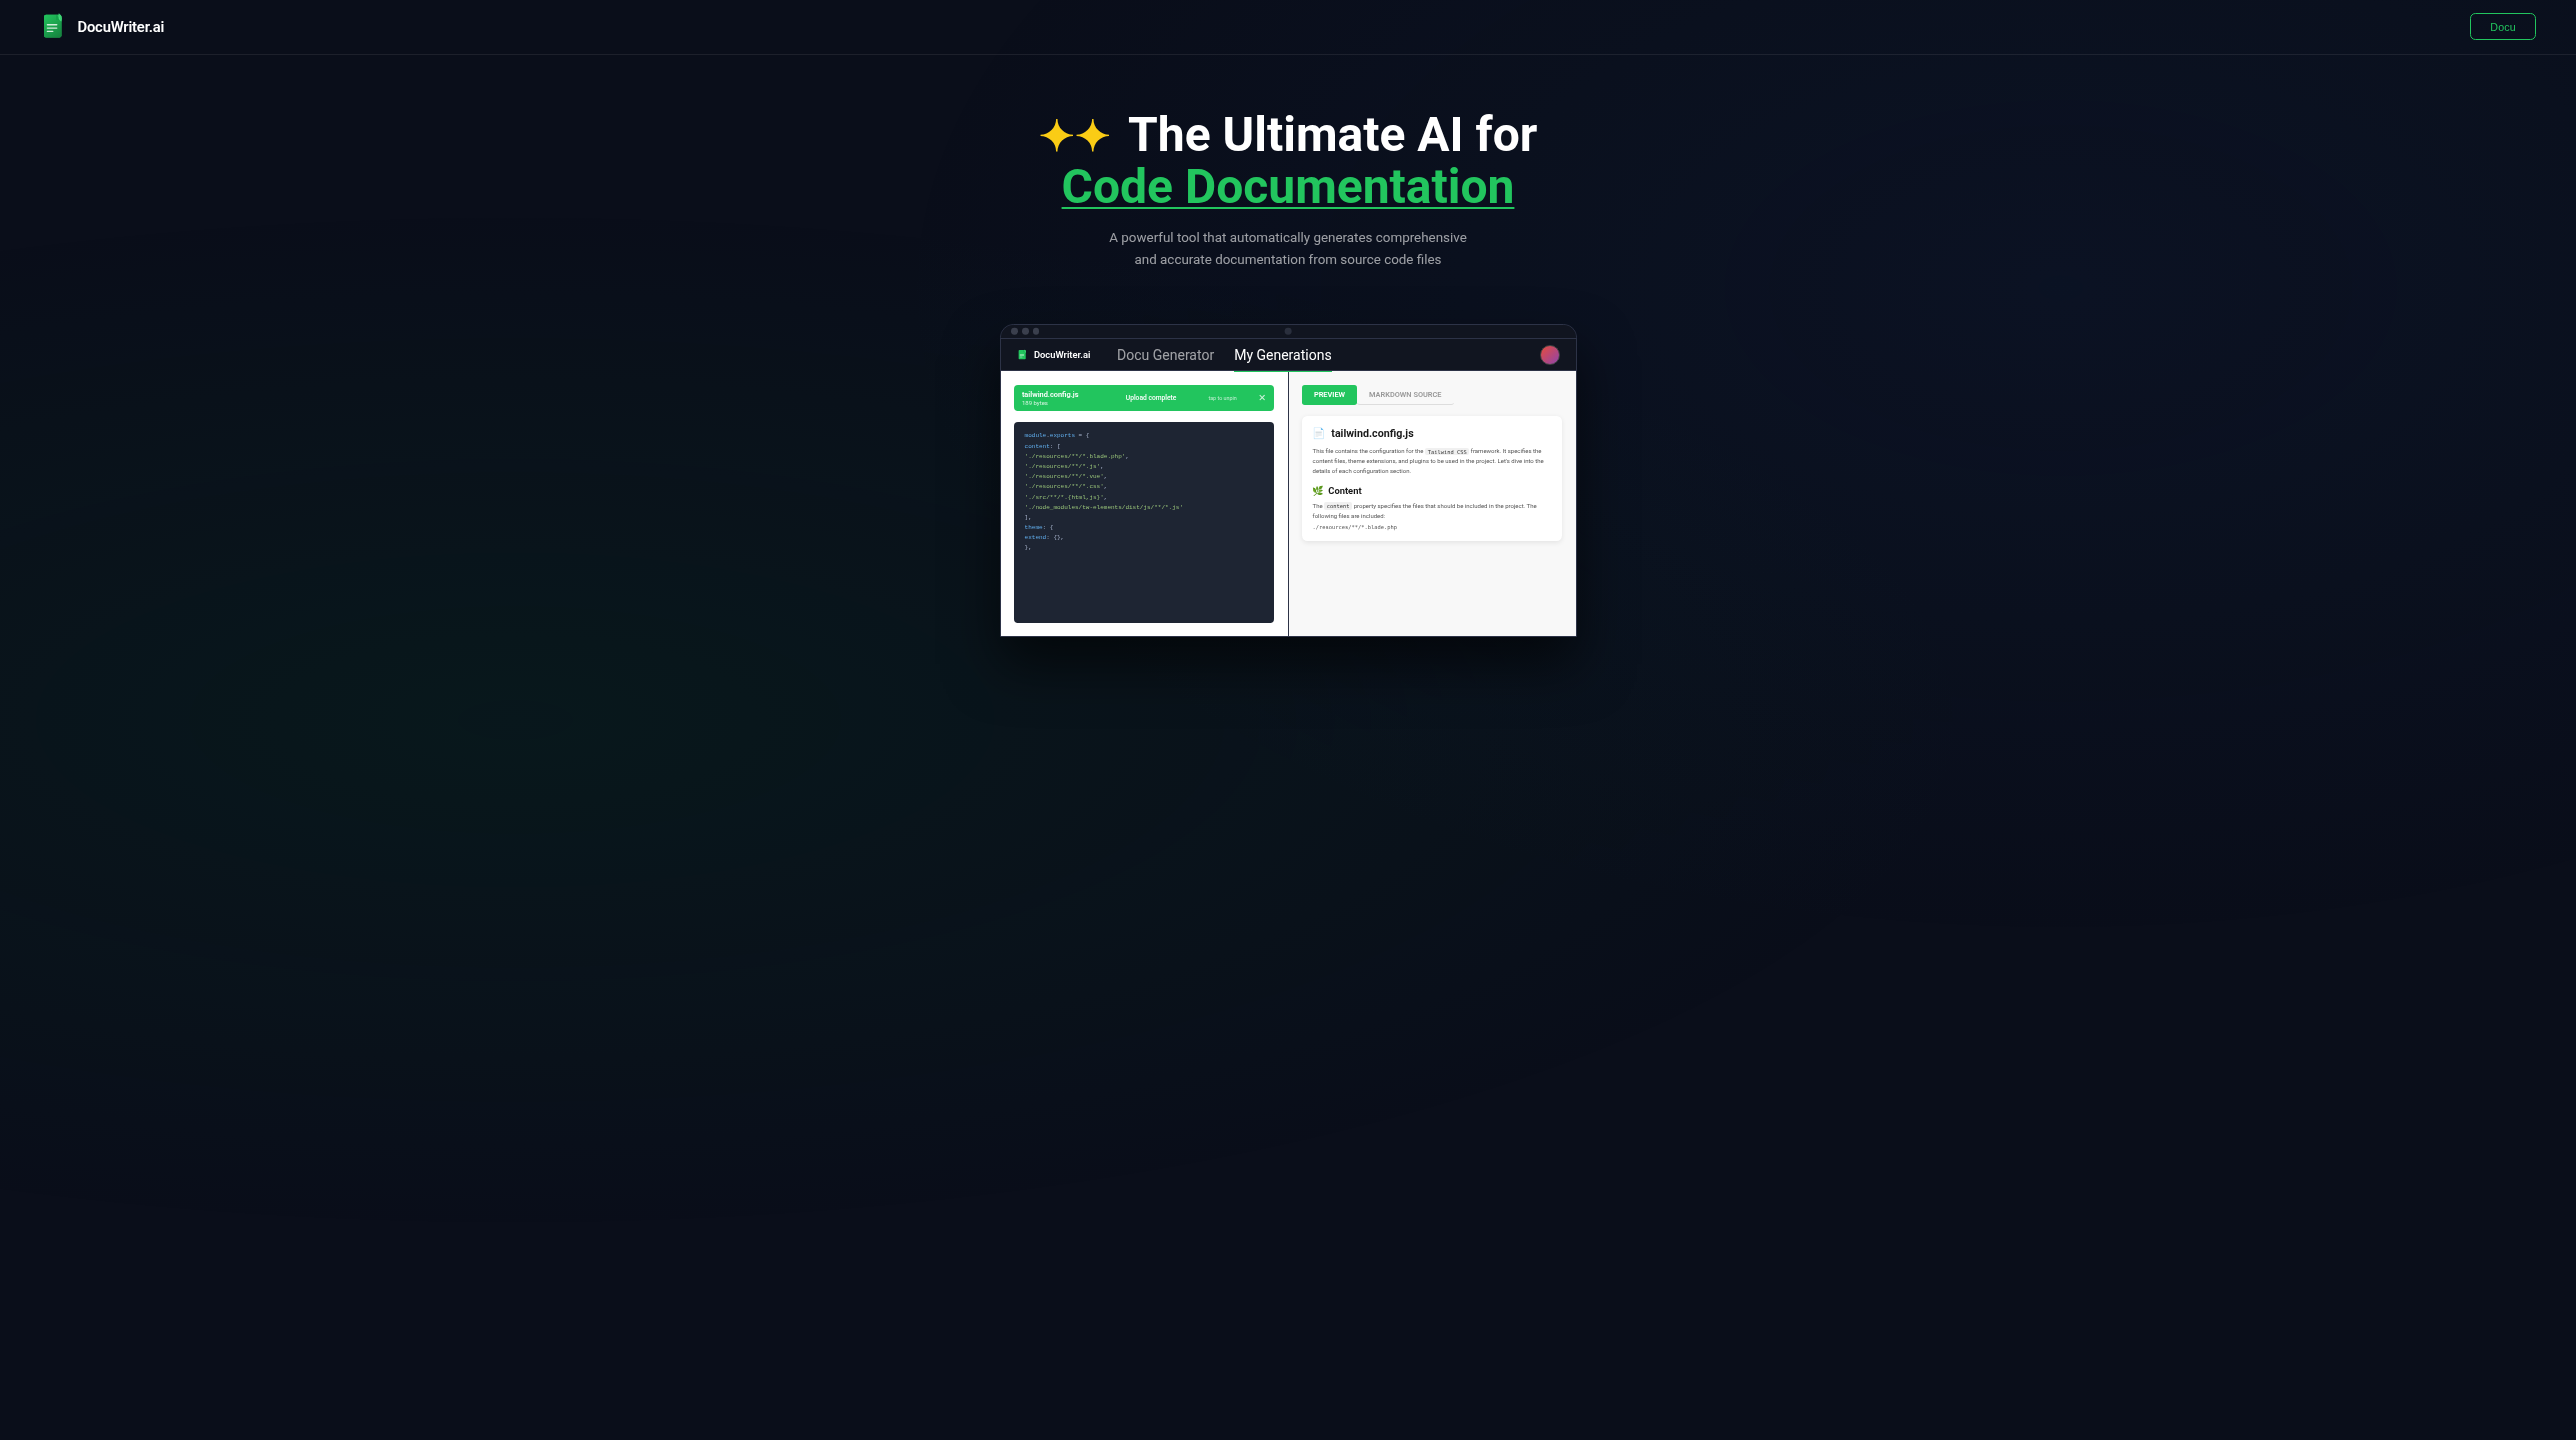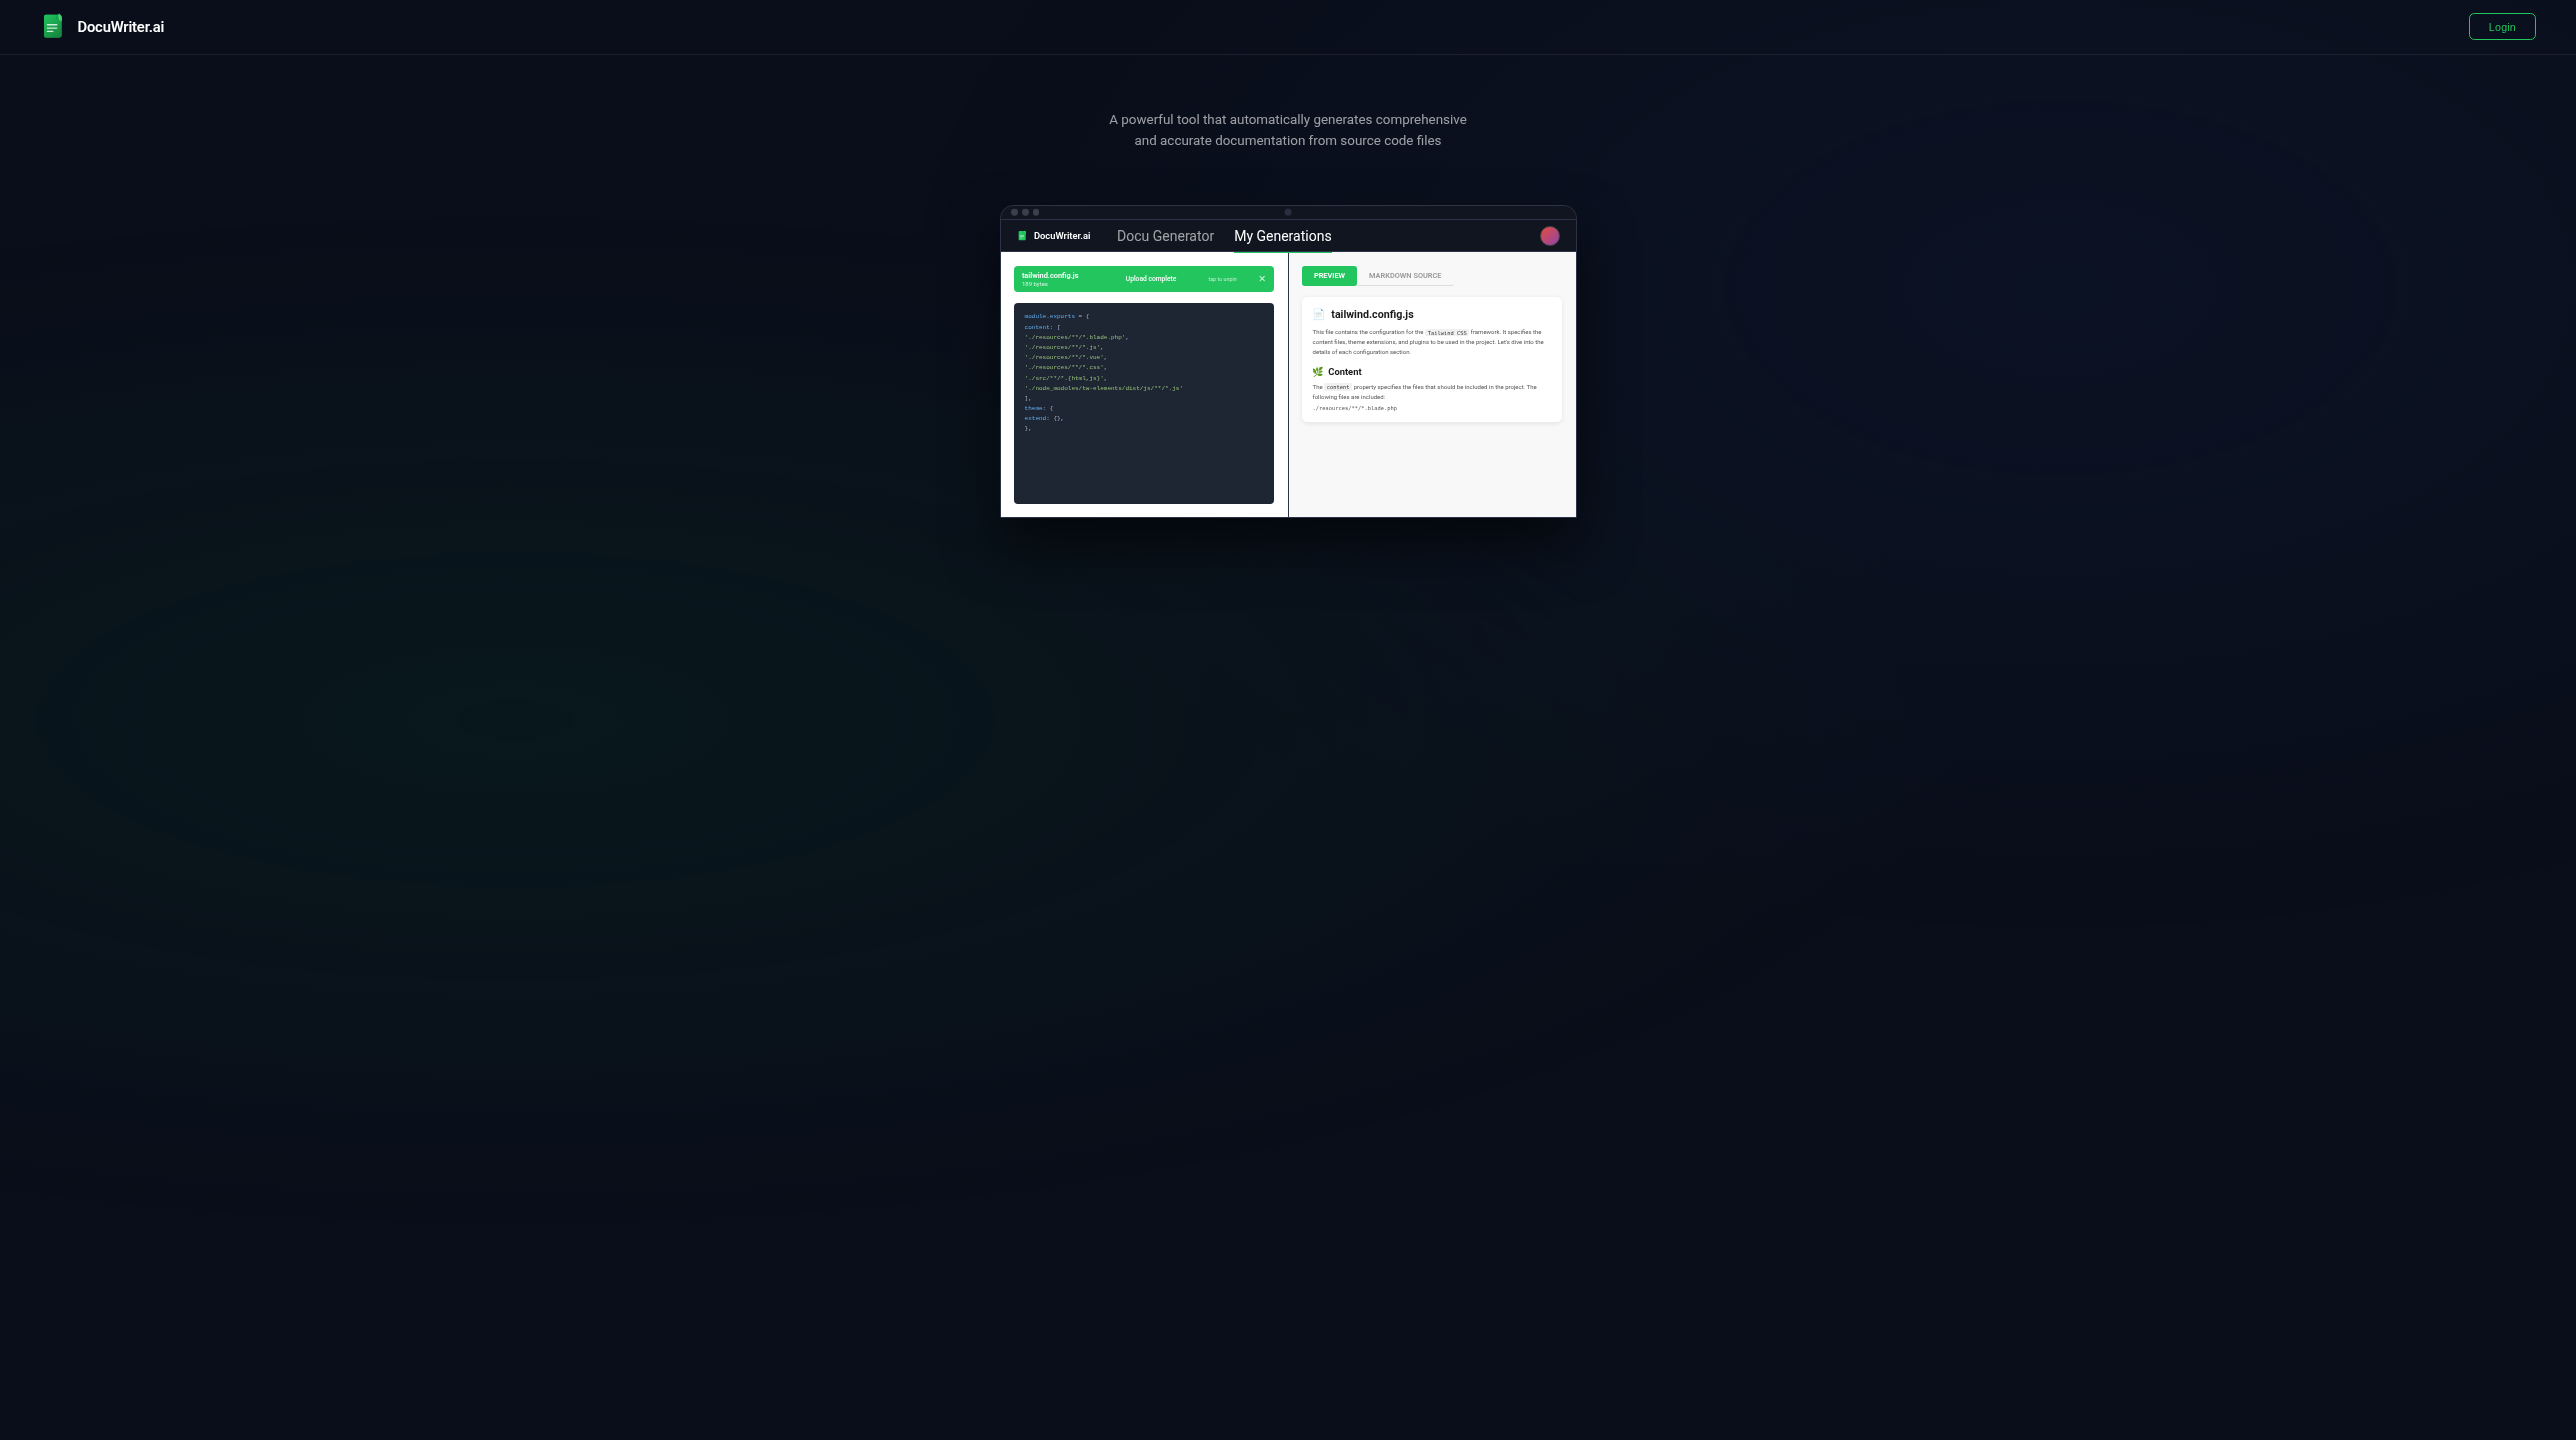--- a/index.html
+++ b/index.html
@@ -409,24 +409,30 @@
           <linearGradient id="doc_gradient" x1="6" y1="4" x2="32" y2="38" gradientUnits="userSpaceOnUse">
             <stop offset="0%" stop-color="#22c55e"></stop>
             <stop offset="100%" stop-color="#15803d"></stop>
           </linearGradient>
         </defs>
       </svg>
     </div>
     <span class="logo-text">DocuWriter.ai</span>
   </div>
 
-  <button class="login-button">Login</button>
+  <button class="login-button">Docu</button>
 </header>
 
 <section class="hero">
+  <h1 class="hero-title">
+    <span class="sparkle-icon">✦✦</span>
+    <span>The Ultimate AI for</span>
+    <br>
+    <span class="hero-title-line2">Code Documentation</span>
+  </h1>
   <p class="hero-subtitle">A powerful tool that automatically generates comprehensive and accurate documentation from source code files</p>
 </section>
 
 <div class="laptop-container">
   <div class="laptop-frame">
 
     <div class="laptop-top-bar">
       <div class="laptop-dots">
         <div class="laptop-dot"></div>
         <div class="laptop-dot"></div>

